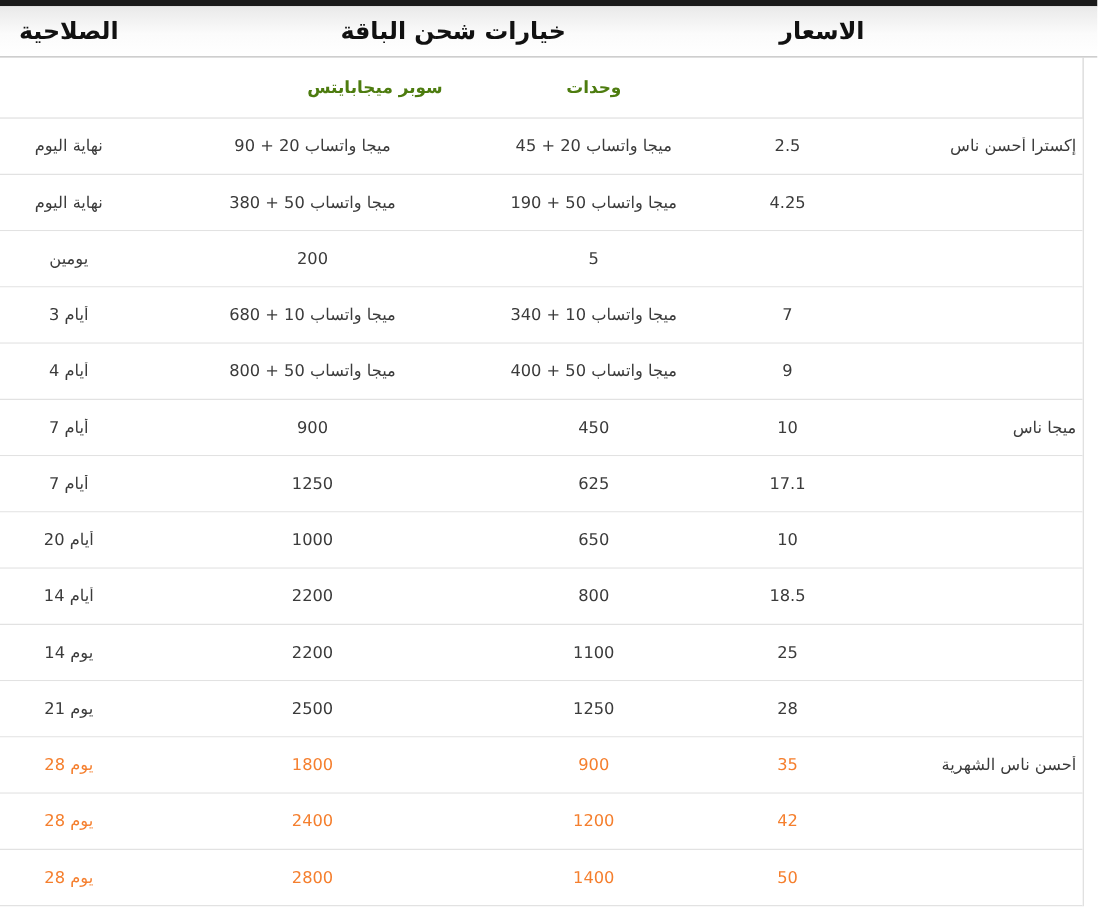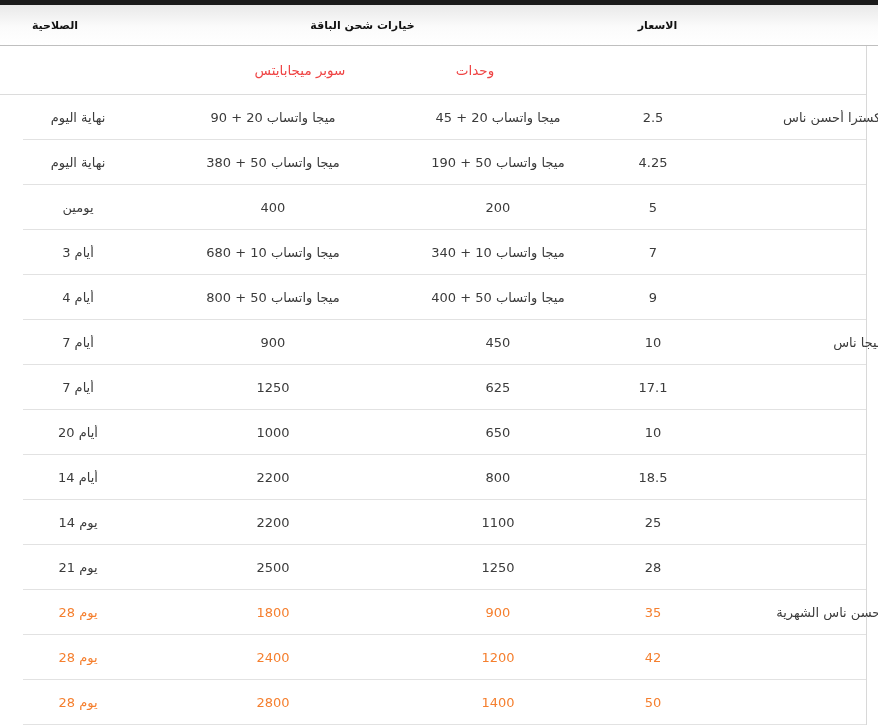--- a/index.html
+++ b/index.html
@@ -32,21 +32,21 @@
     align-items: center;
     background: linear-gradient(180deg, #e9e9e9 0%, #fbfbfb 55%, #ffffff 100%);
     border-bottom: 1px solid var(--head-border);
     box-sizing: content-box;
   }
   .header1 .hcell {
     display: flex;
     justify-content: center;
     align-items: center;
     font-weight: bold;
-    font-size: 11px;
+    font-size: 19px;
     color: #111111;
   }
   .header1 .h-merged { padding-left: 55px; }
   .header1 .h-price  { padding-left: 55px; }
   .header1 .h-category { justify-content: flex-end; padding-right: 6px; }
   
   .table-body {
     width: 867px;
     border-right: 1px solid #d8d8d8;
     box-sizing: border-box;
@@ -55,34 +55,33 @@
     height: 48px;
     display: grid;
     grid-template-columns: 110px 280px 170px 140px 166px;
     align-items: center;
     border-bottom: 1px solid #dcdcdc;
   }
   .header2 .hcell {
     display: flex;
     justify-content: center;
     align-items: center;
-    font-weight: normal;
+    font-weight: bold;
     font-size: 13.5px;
-    color: #ef4444;
+    color: #4d7c0f;
   }
   .header2 .h-super { padding-left: 100px; }
   
   .row {
     height: 44px;
     display: grid;
     grid-template-columns: 110px 280px 170px 140px 166px;
     align-items: center;
     border-bottom: 1px solid var(--row-border);
     background: #ffffff;
-    margin-left: 23px;
   }
   .cell {
     display: flex;
     justify-content: center;
     align-items: center;
     font-size: 13px;
     color: var(--text);
     direction: ltr;              
     white-space: nowrap;
     overflow: hidden;
@@ -129,21 +128,20 @@
   <div class="row">
     <div class="cell c-validity">نهاية اليوم</div>
     <div class="cell c-super">380 + 50 ميجا واتساب</div>
     <div class="cell c-units">190 + 50 ميجا واتساب</div>
     <div class="cell c-price">4.25</div>
     <div class="cell c-category"></div>
   </div>
 
   <div class="row">
     <div class="cell c-validity">يومين</div>
-    <div class="cell c-super">400</div>
     <div class="cell c-units">200</div>
     <div class="cell c-price">5</div>
     <div class="cell c-category"></div>
   </div>
 
   <div class="row">
     <div class="cell c-validity">3 أيام</div>
     <div class="cell c-super">680 + 10 ميجا واتساب</div>
     <div class="cell c-units">340 + 10 ميجا واتساب</div>
     <div class="cell c-price">7</div>

